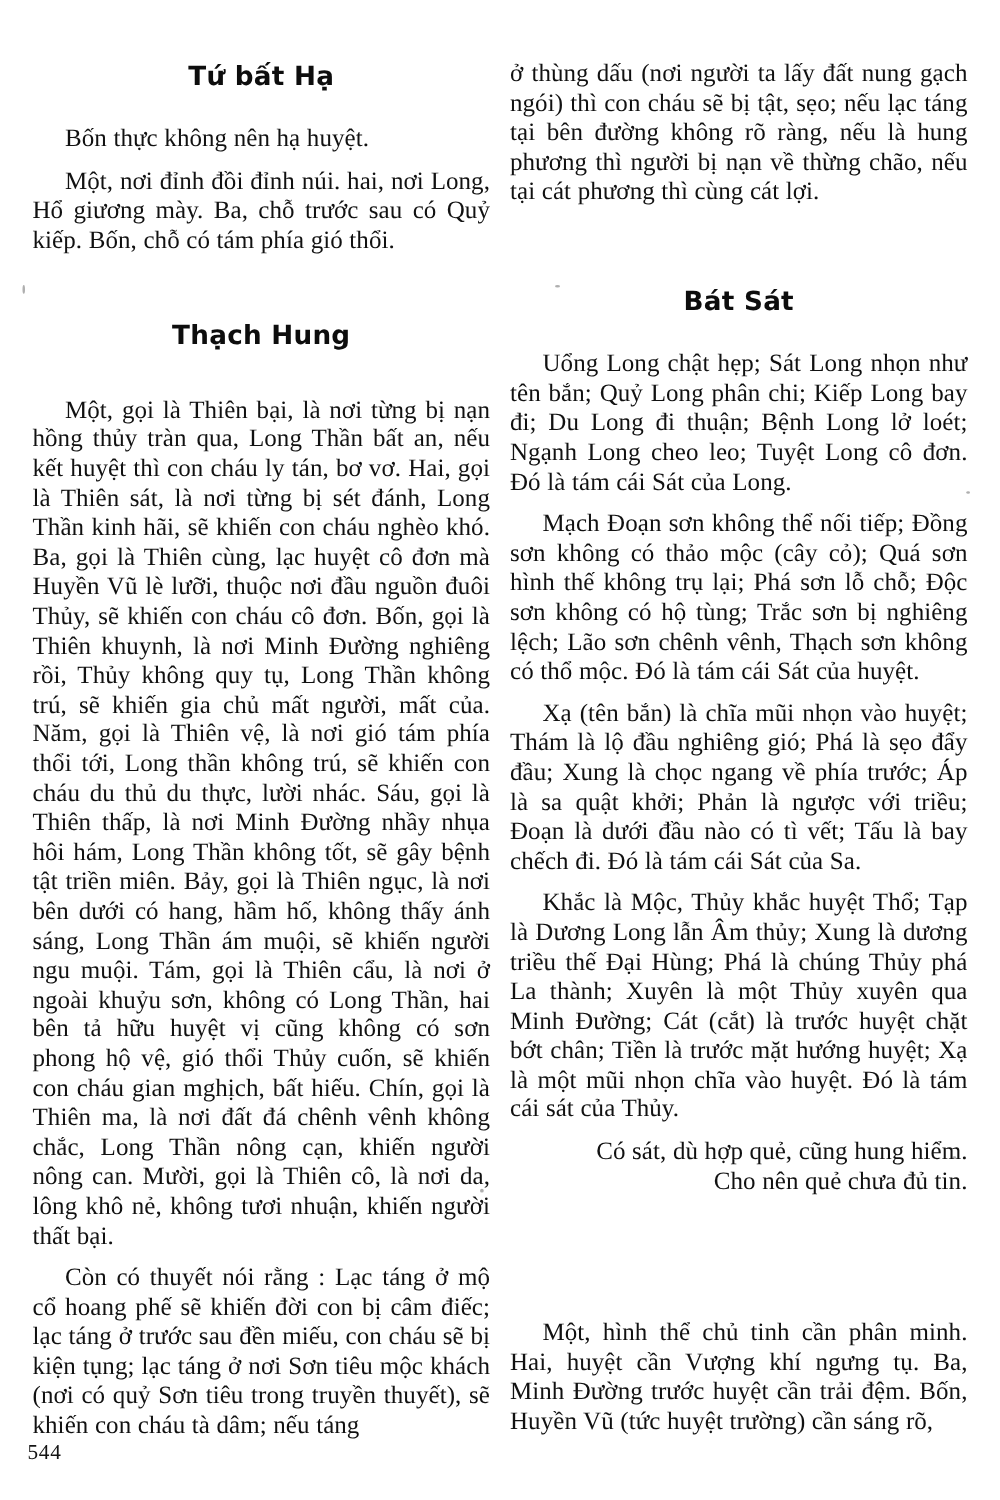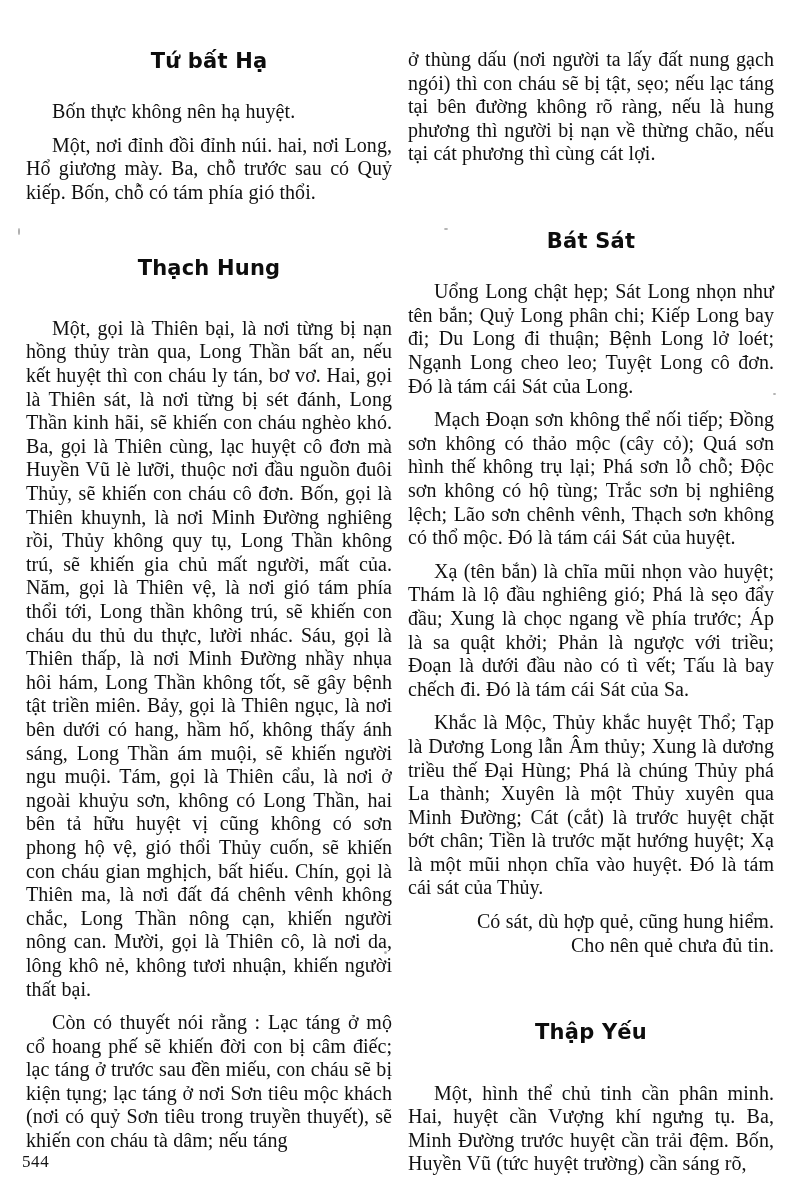--- a/index.html
+++ b/index.html
@@ -146,21 +146,20 @@
     <div class="gap-xs"></div>
 
     <p class="para">Khắc là Mộc, Thủy khắc huyệt Thổ; Tạp là Dương Long lẫn Âm thủy; Xung là dương triều thế Đại Hùng; Phá là chúng Thủy phá La thành; Xuyên là một Thủy xuyên qua Minh Đường; Cát (cắt) là trước huyệt chặt bớt chân; Tiền là trước mặt hướng huyệt; Xạ là một mũi nhọn chĩa vào huyệt. Đó là tám cái sát của Thủy.</p>
 
     <div class="gap-xs"></div>
 
     <p class="para flush">Có sát, dù hợp quẻ, cũng hung hiểm. Cho nên quẻ chưa đủ tin.</p>
 
     <div class="gap-xxl"></div>
 
-    <h2 class="heading">Thập Yếu</h2>
 
     <div class="gap-m"></div>
 
 
     <div class="gap-xs"></div>
 
     <p class="para">Một, hình thể chủ tinh cần phân minh. Hai, huyệt cần Vượng khí ngưng tụ. Ba, Minh Đường trước huyệt cần trải đệm. Bốn, Huyền Vũ (tức huyệt trường) cần sáng rõ,</p>
   </div>
 
   <div class="folio">544</div>

